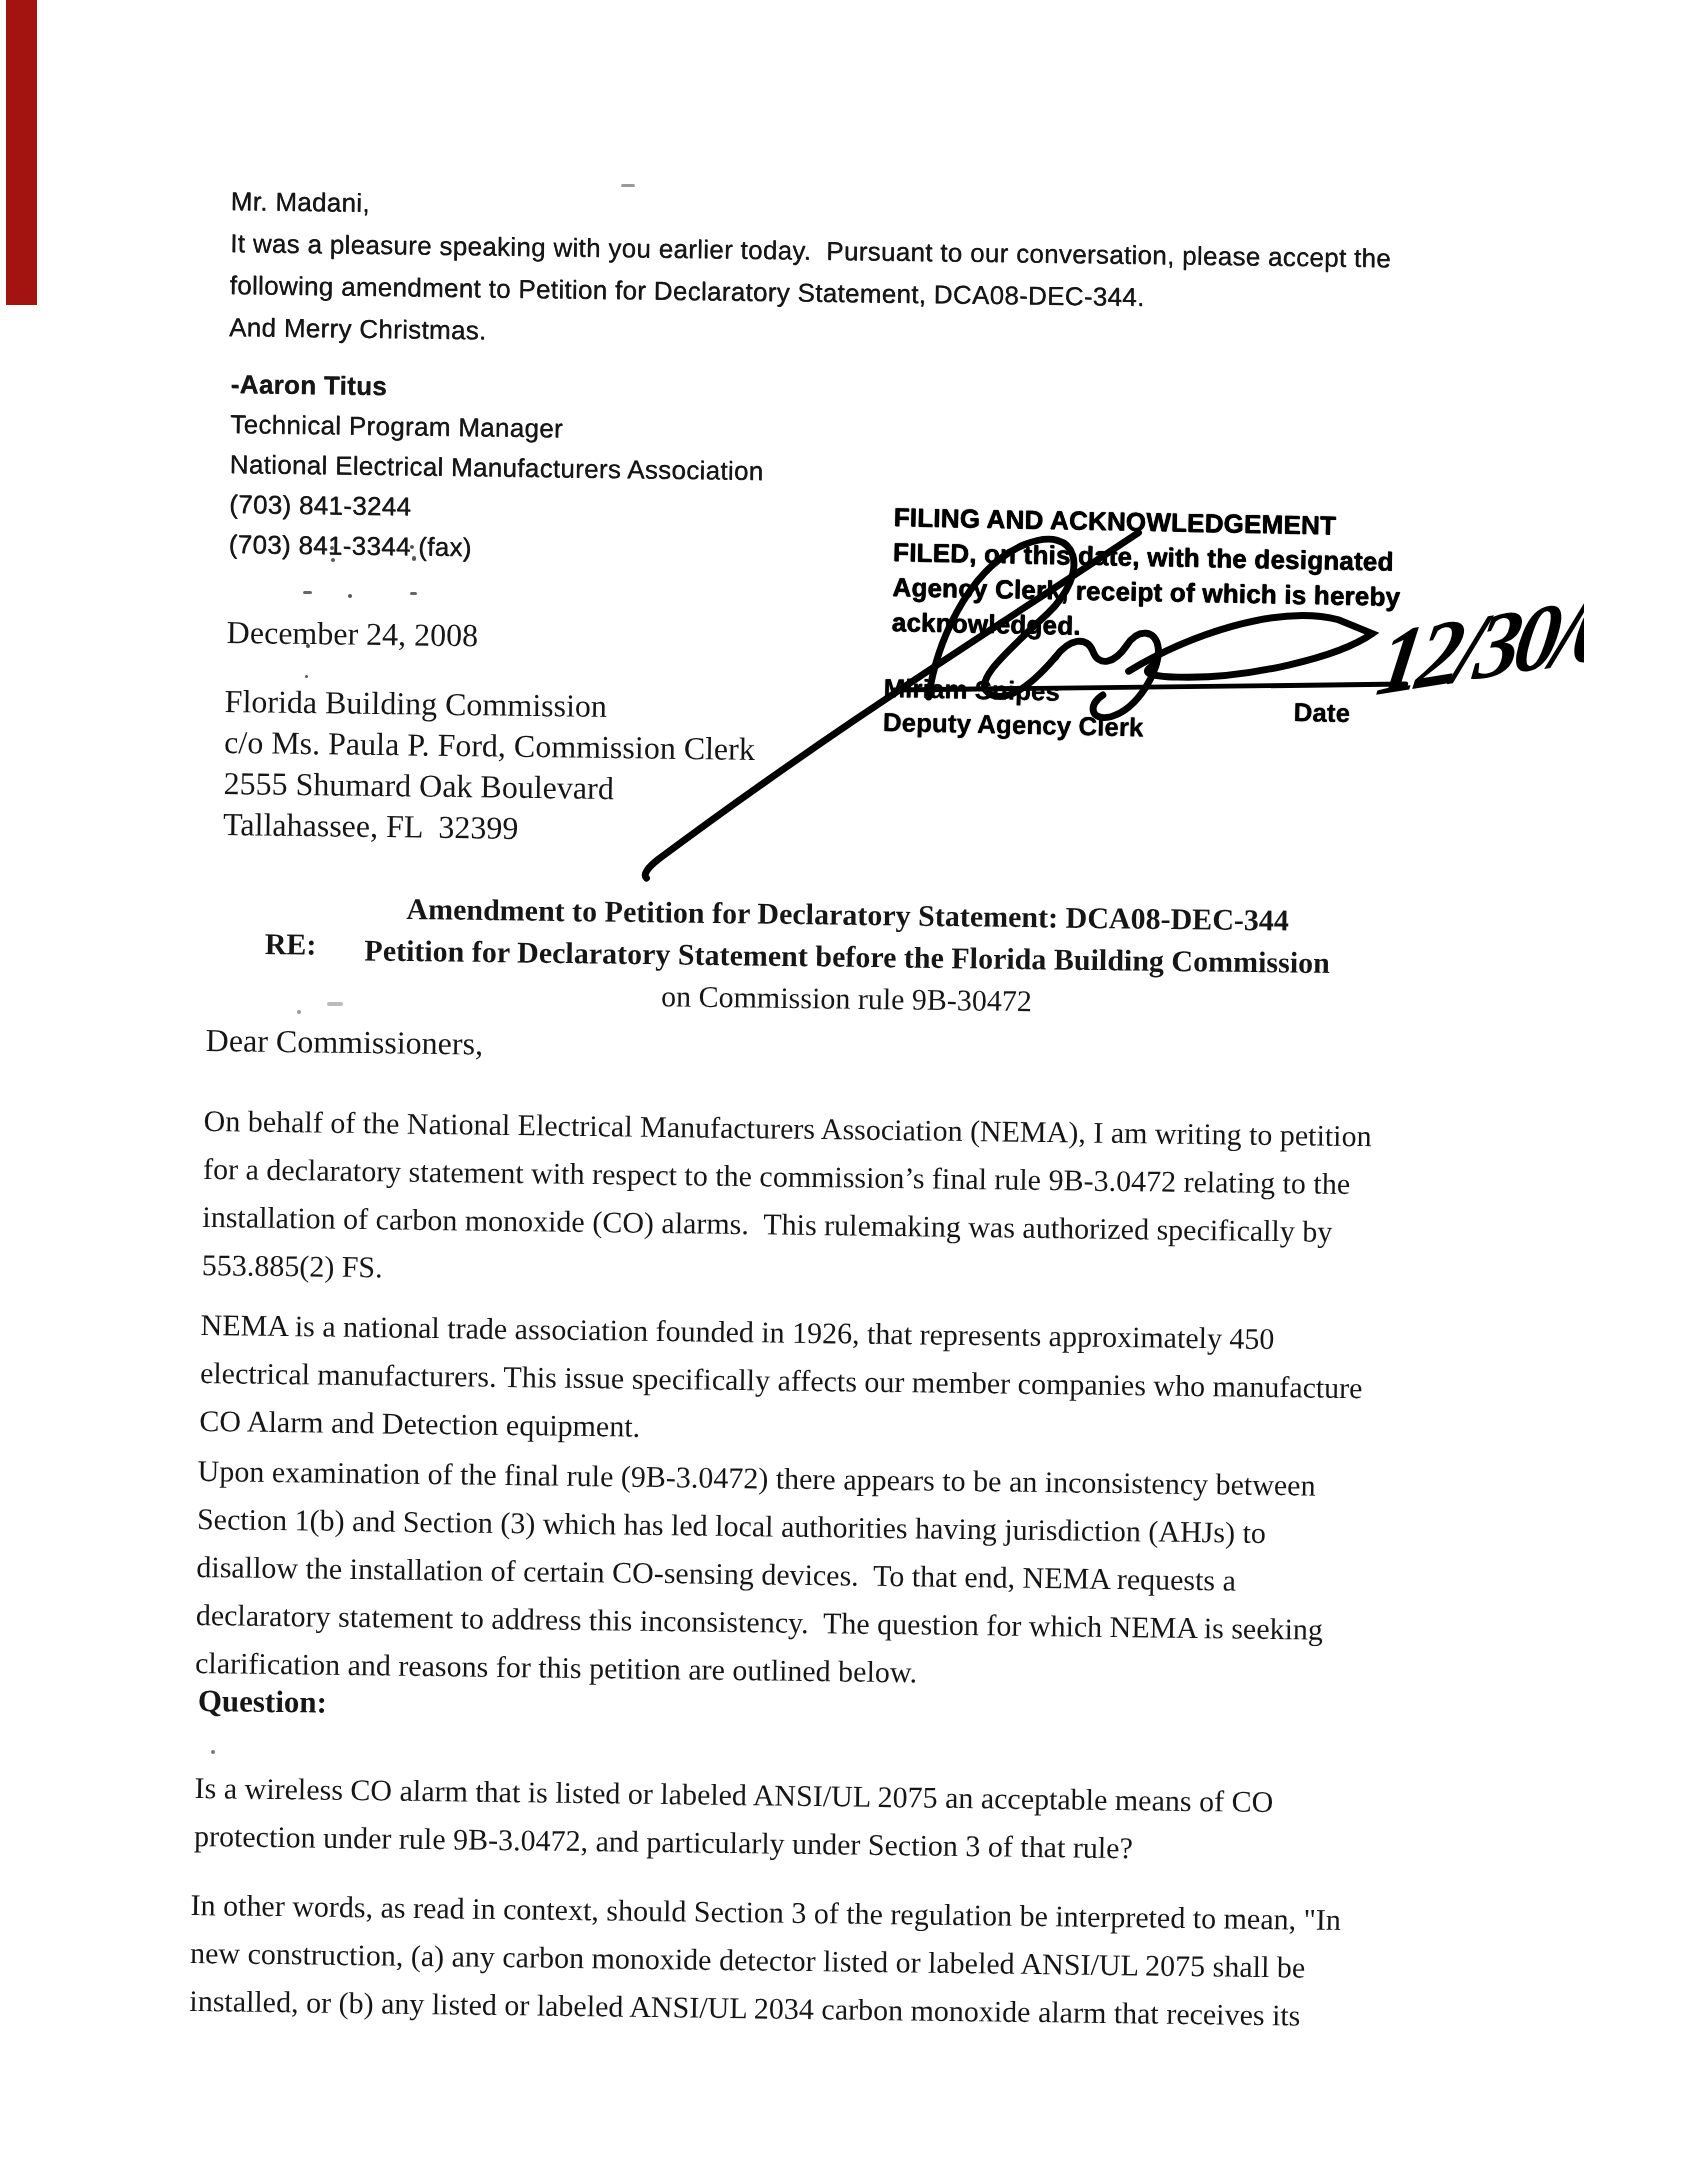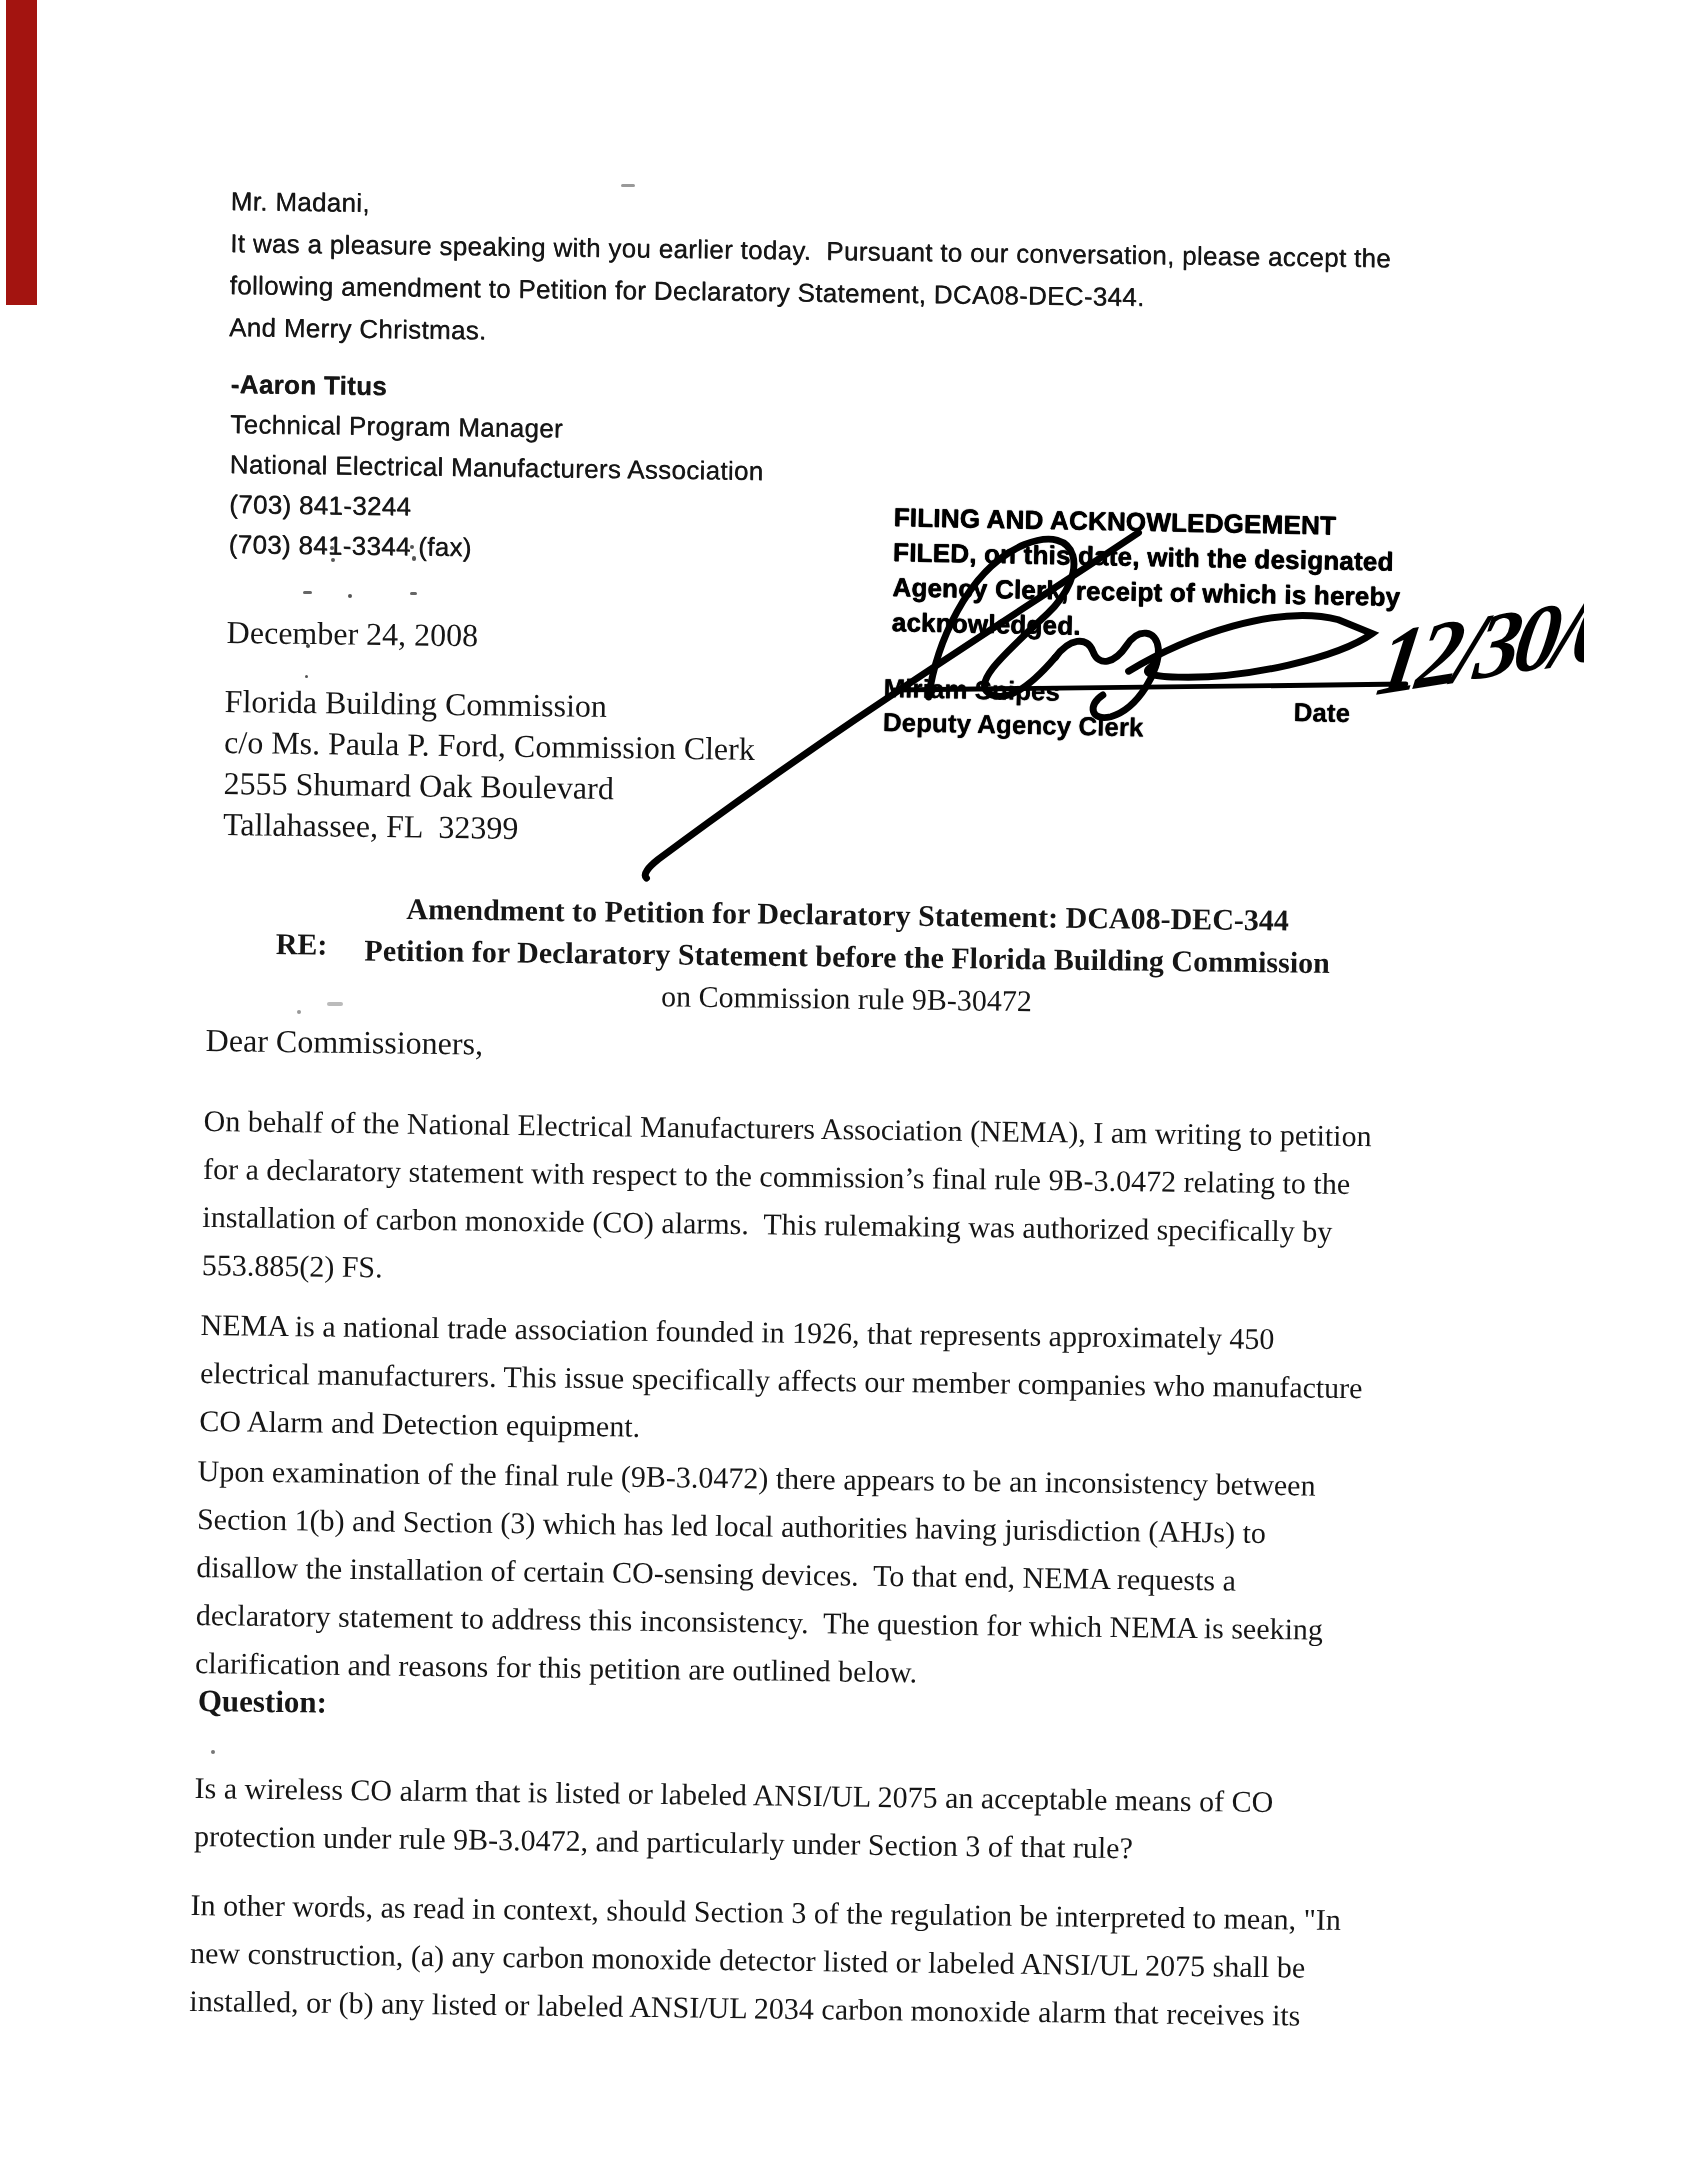--- a/index.html
+++ b/index.html
@@ -18,21 +18,21 @@
   .sender{left:231px;top:364px;font-size:26px;line-height:40px;letter-spacing:0.3px;
           text-shadow:0.4px 0.4px 0 #2a2a2a;}
   .sender .name{font-weight:bold;}
 
   
   .letter-date{left:227px;top:614px;font-size:32px;}
   .recipient{left:225px;top:681px;font-size:32px;line-height:41px;}
   .subject{left:254px;top:886px;width:1188px;text-align:center;font-size:30px;line-height:42px;
            font-weight:bold;}
   .subject .plain{font-weight:normal;}
-  .re-label{left:276px;top:927px;font-size:30px;font-weight:bold;}
+  .re-label{left:265px;top:927px;font-size:30px;font-weight:bold;}
   .salutation{left:206px;top:1022px;font-size:32px;}
   .para{font-size:30px;line-height:48px;}
   .p1{left:204px;top:1097px;}
   .p2{left:201px;top:1301px;}
   .p3{left:198px;top:1447px;}
   .q-head{left:198px;top:1683px;font-size:31px;font-weight:bold;}
   .q1{left:195px;top:1764px;}
   .q2{left:191px;top:1881px;}
 
   

